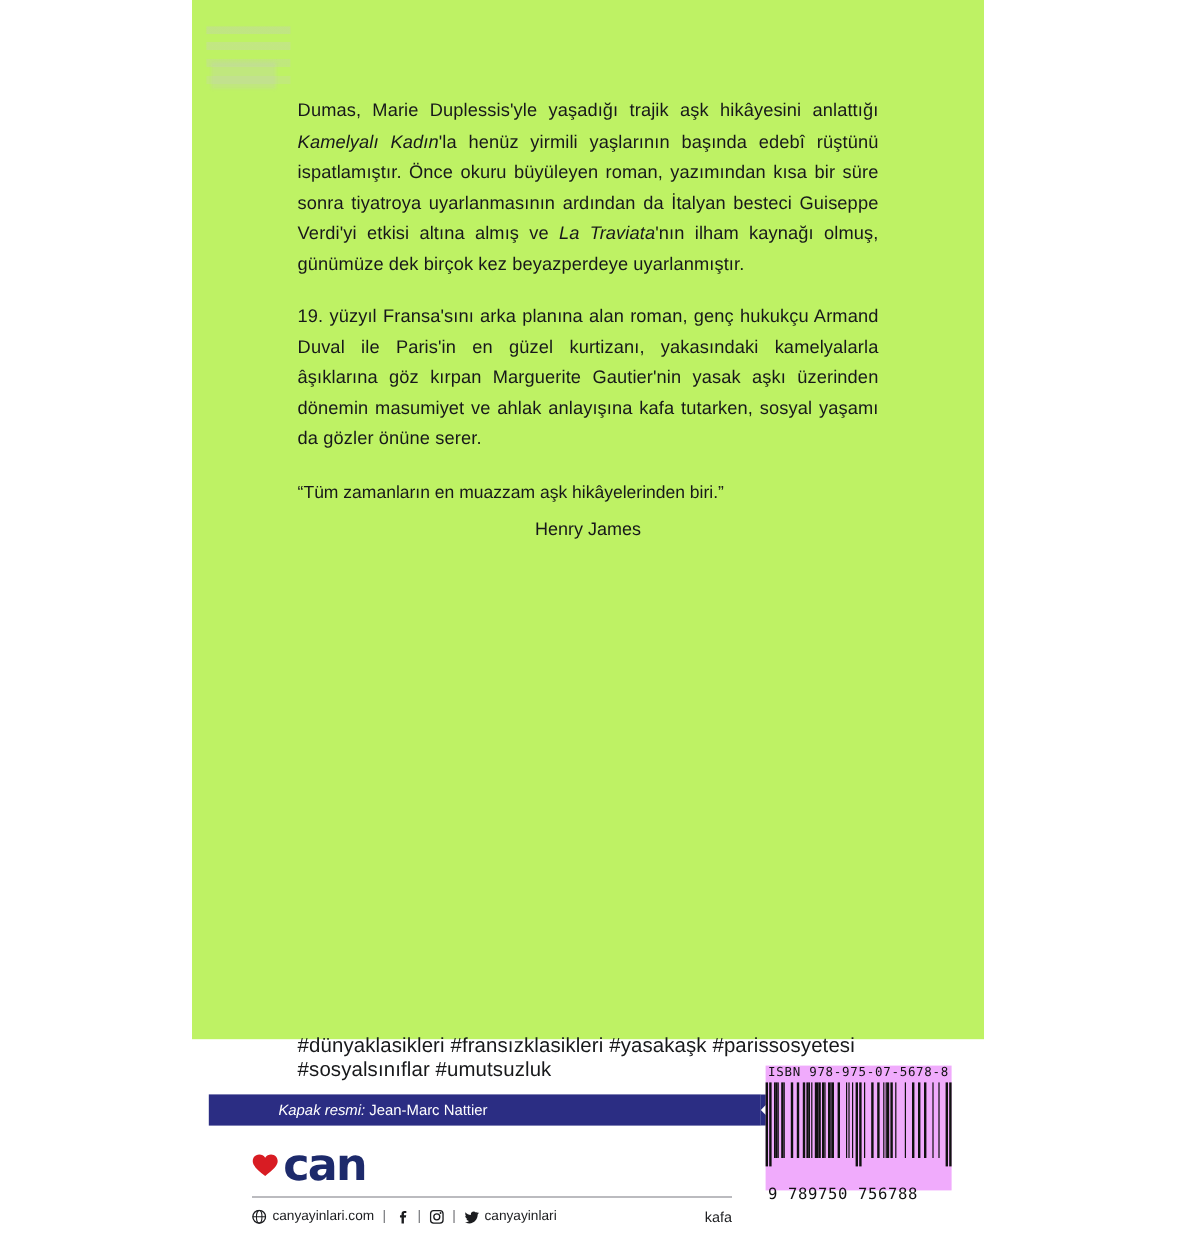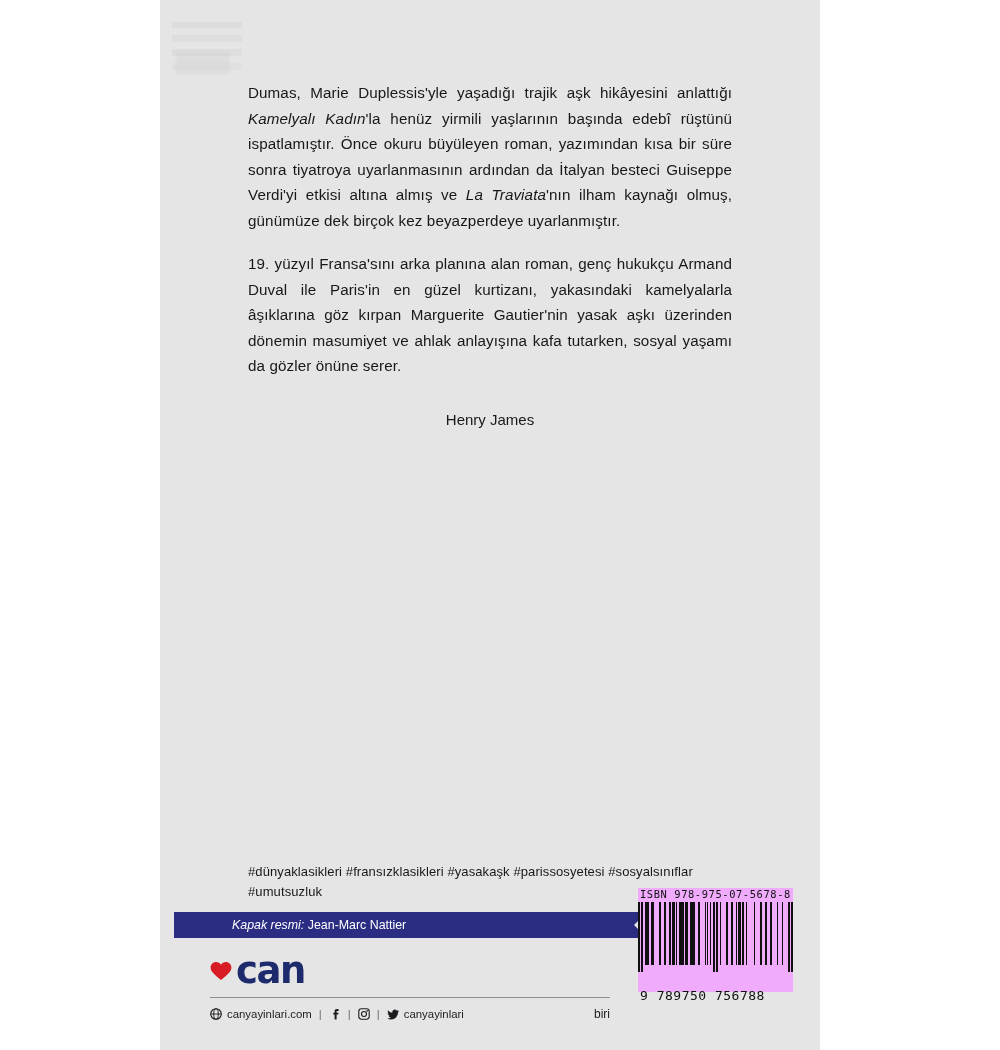--- a/index.html
+++ b/index.html
@@ -15,22 +15,22 @@
     color: #1a1a1a;
     overflow: hidden;
   }
 
   
   .cover {
     position: absolute;
     left: 160px;
     top: 0;
     width: 660px;
-    height: 1050px;
-    background: #e5e5e5;
+    height: 866px;
+    background: #bef264;
   }
 
   
   .scan-smudge {
     position: absolute;
     left: 12px;
     top: 22px;
     width: 70px;
     height: 55px;
     background:
@@ -87,21 +87,21 @@
     line-height: 20px;
     color: #17181a;
   }
 
   
   .hashtags {
     position: absolute;
     left: 88px;
     top: 862px;
     width: 500px;
-    font-size: 13px;
+    font-size: 17px;
     line-height: 20px;
     color: #17181a;
     letter-spacing: 0.1px;
   }
 
   
   .credit-bar {
     position: absolute;
     left: 14px;
     top: 912px;
@@ -239,20 +239,21 @@
 
   <div class="scan-smudge"></div>
   <div class="scan-smudge two"></div>
 
   <div class="blurb">
     <p>Dumas, Marie Duplessis'yle yaşadığı trajik aşk hikâyesini anlattığı <em>Kamelyalı Kadın</em>'la henüz yirmili yaşlarının başında edebî rüştünü ispatlamıştır. Önce okuru büyüleyen roman, yazımından kısa bir süre sonra tiyatroya uyarlanmasının ardından da İtalyan besteci Guiseppe Verdi'yi etkisi altına almış ve <em>La Traviata</em>'nın ilham kaynağı olmuş, günümüze dek birçok kez beyazperdeye uyarlanmıştır.</p>
     <p>19. yüzyıl Fransa'sını arka planına alan roman, genç hukukçu Armand Duval ile Paris'in en güzel kurtizanı, yakasındaki kamelyalarla âşıklarına göz kırpan Marguerite Gautier'nin yasak aşkı üzerinden dönemin masumiyet ve ahlak anlayışına kafa tutarken, sosyal yaşamı da gözler önüne serer.</p>
   </div>
 
   <div class="quote-block">
+    <div class="quote-line">“Tüm zamanların en muazzam aşk hikâyelerinden biri.”</div>
     <div class="quote-author">Henry James</div>
   </div>
 
   <div class="hashtags">#dünyaklasikleri #fransızklasikleri #yasakaşk #parissosyetesi #sosyalsınıflar #umutsuzluk</div>
 
   <div class="credit-bar">
     <div class="tail"></div>
     <div class="credit-text">
       <span class="lbl">Kapak resmi:</span>
       <span>Jean-Marc Nattier</span>
@@ -304,21 +305,21 @@
 
     <span class="handle">
       <span class="f-icon">
         <svg width="12" height="12" viewBox="0 0 12 12">
           <path d="M11.4 2.7 c-0.4 0.2 -0.9 0.35 -1.35 0.4 c0.5 -0.3 0.85 -0.75 1.05 -1.3 c-0.45 0.3 -1 0.5 -1.55 0.6 c-0.45 -0.5 -1.1 -0.8 -1.8 -0.8 c-1.35 0 -2.4 1.1 -2.4 2.45 c0 0.2 0.05 0.4 0.05 0.55 C3.6 4.5 2 3.6 1 2.2 c-0.2 0.35 -0.3 0.75 -0.3 1.2 c0 0.85 0.4 1.6 1.05 2.05 c-0.35 0 -0.7 -0.1 -1 -0.3 c0 0.05 0 0.05 0 0.1 c0 1.2 0.8 2.15 1.9 2.4 c-0.2 0.05 -0.4 0.1 -0.6 0.1 c-0.15 0 -0.3 0 -0.45 -0.05 c0.3 1 1.2 1.7 2.25 1.7 c-0.85 0.65 -1.9 1.05 -3.05 1.05 c-0.2 0 -0.4 0 -0.6 -0.05 c1.1 0.7 2.4 1.1 3.8 1.1 c4.55 0 7.05 -3.85 7.05 -7.2 c0 -0.1 0 -0.2 0 -0.3 c0.5 -0.35 0.9 -0.8 1.25 -1.3 Z" fill="#1b1c1f"></path>
         </svg>
       </span>
       <span>canyayinlari</span>
     </span>
 
-    <span class="genre">biri</span>
+    <span class="genre">kafa</span>
   </div>
 </div>
 
 <div class="barcode-box">
   <div class="isbn">
     <span>ISBN</span>
     <span>978-975-07-5678-8</span>
   </div>
   <div class="bars" id="bars">
       <i class="long" style="left:0.00px;width:1.55px"></i>

